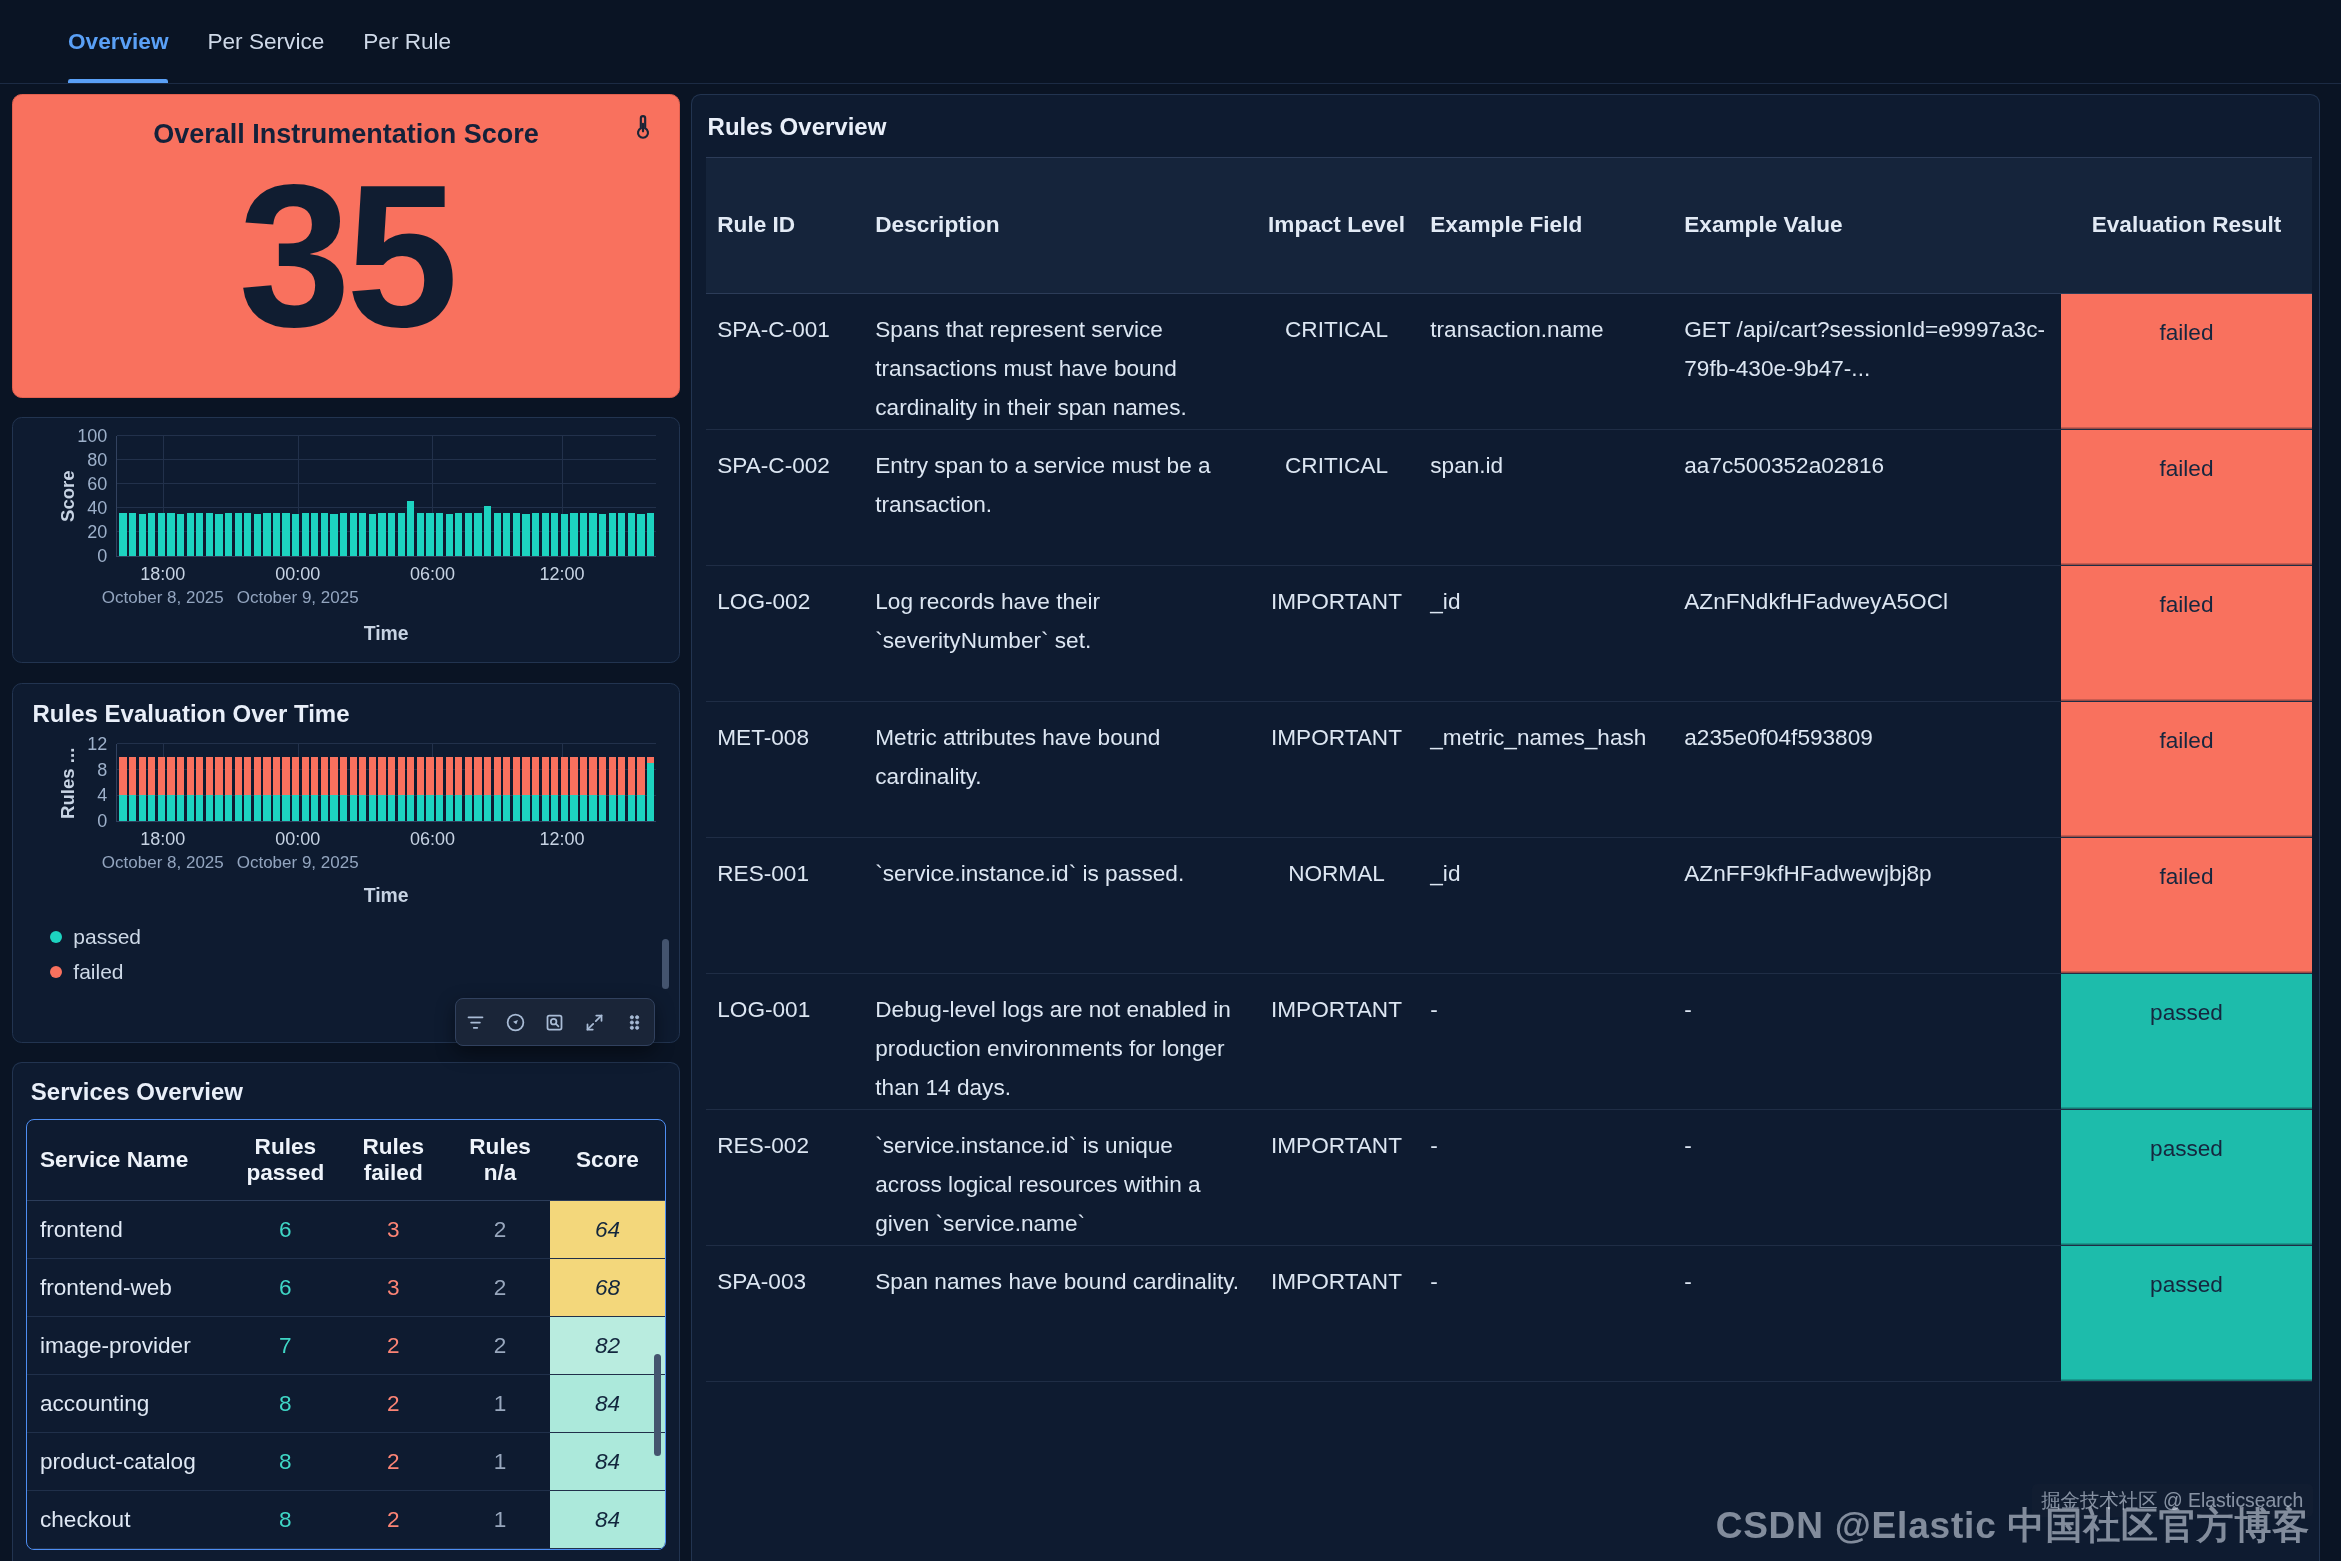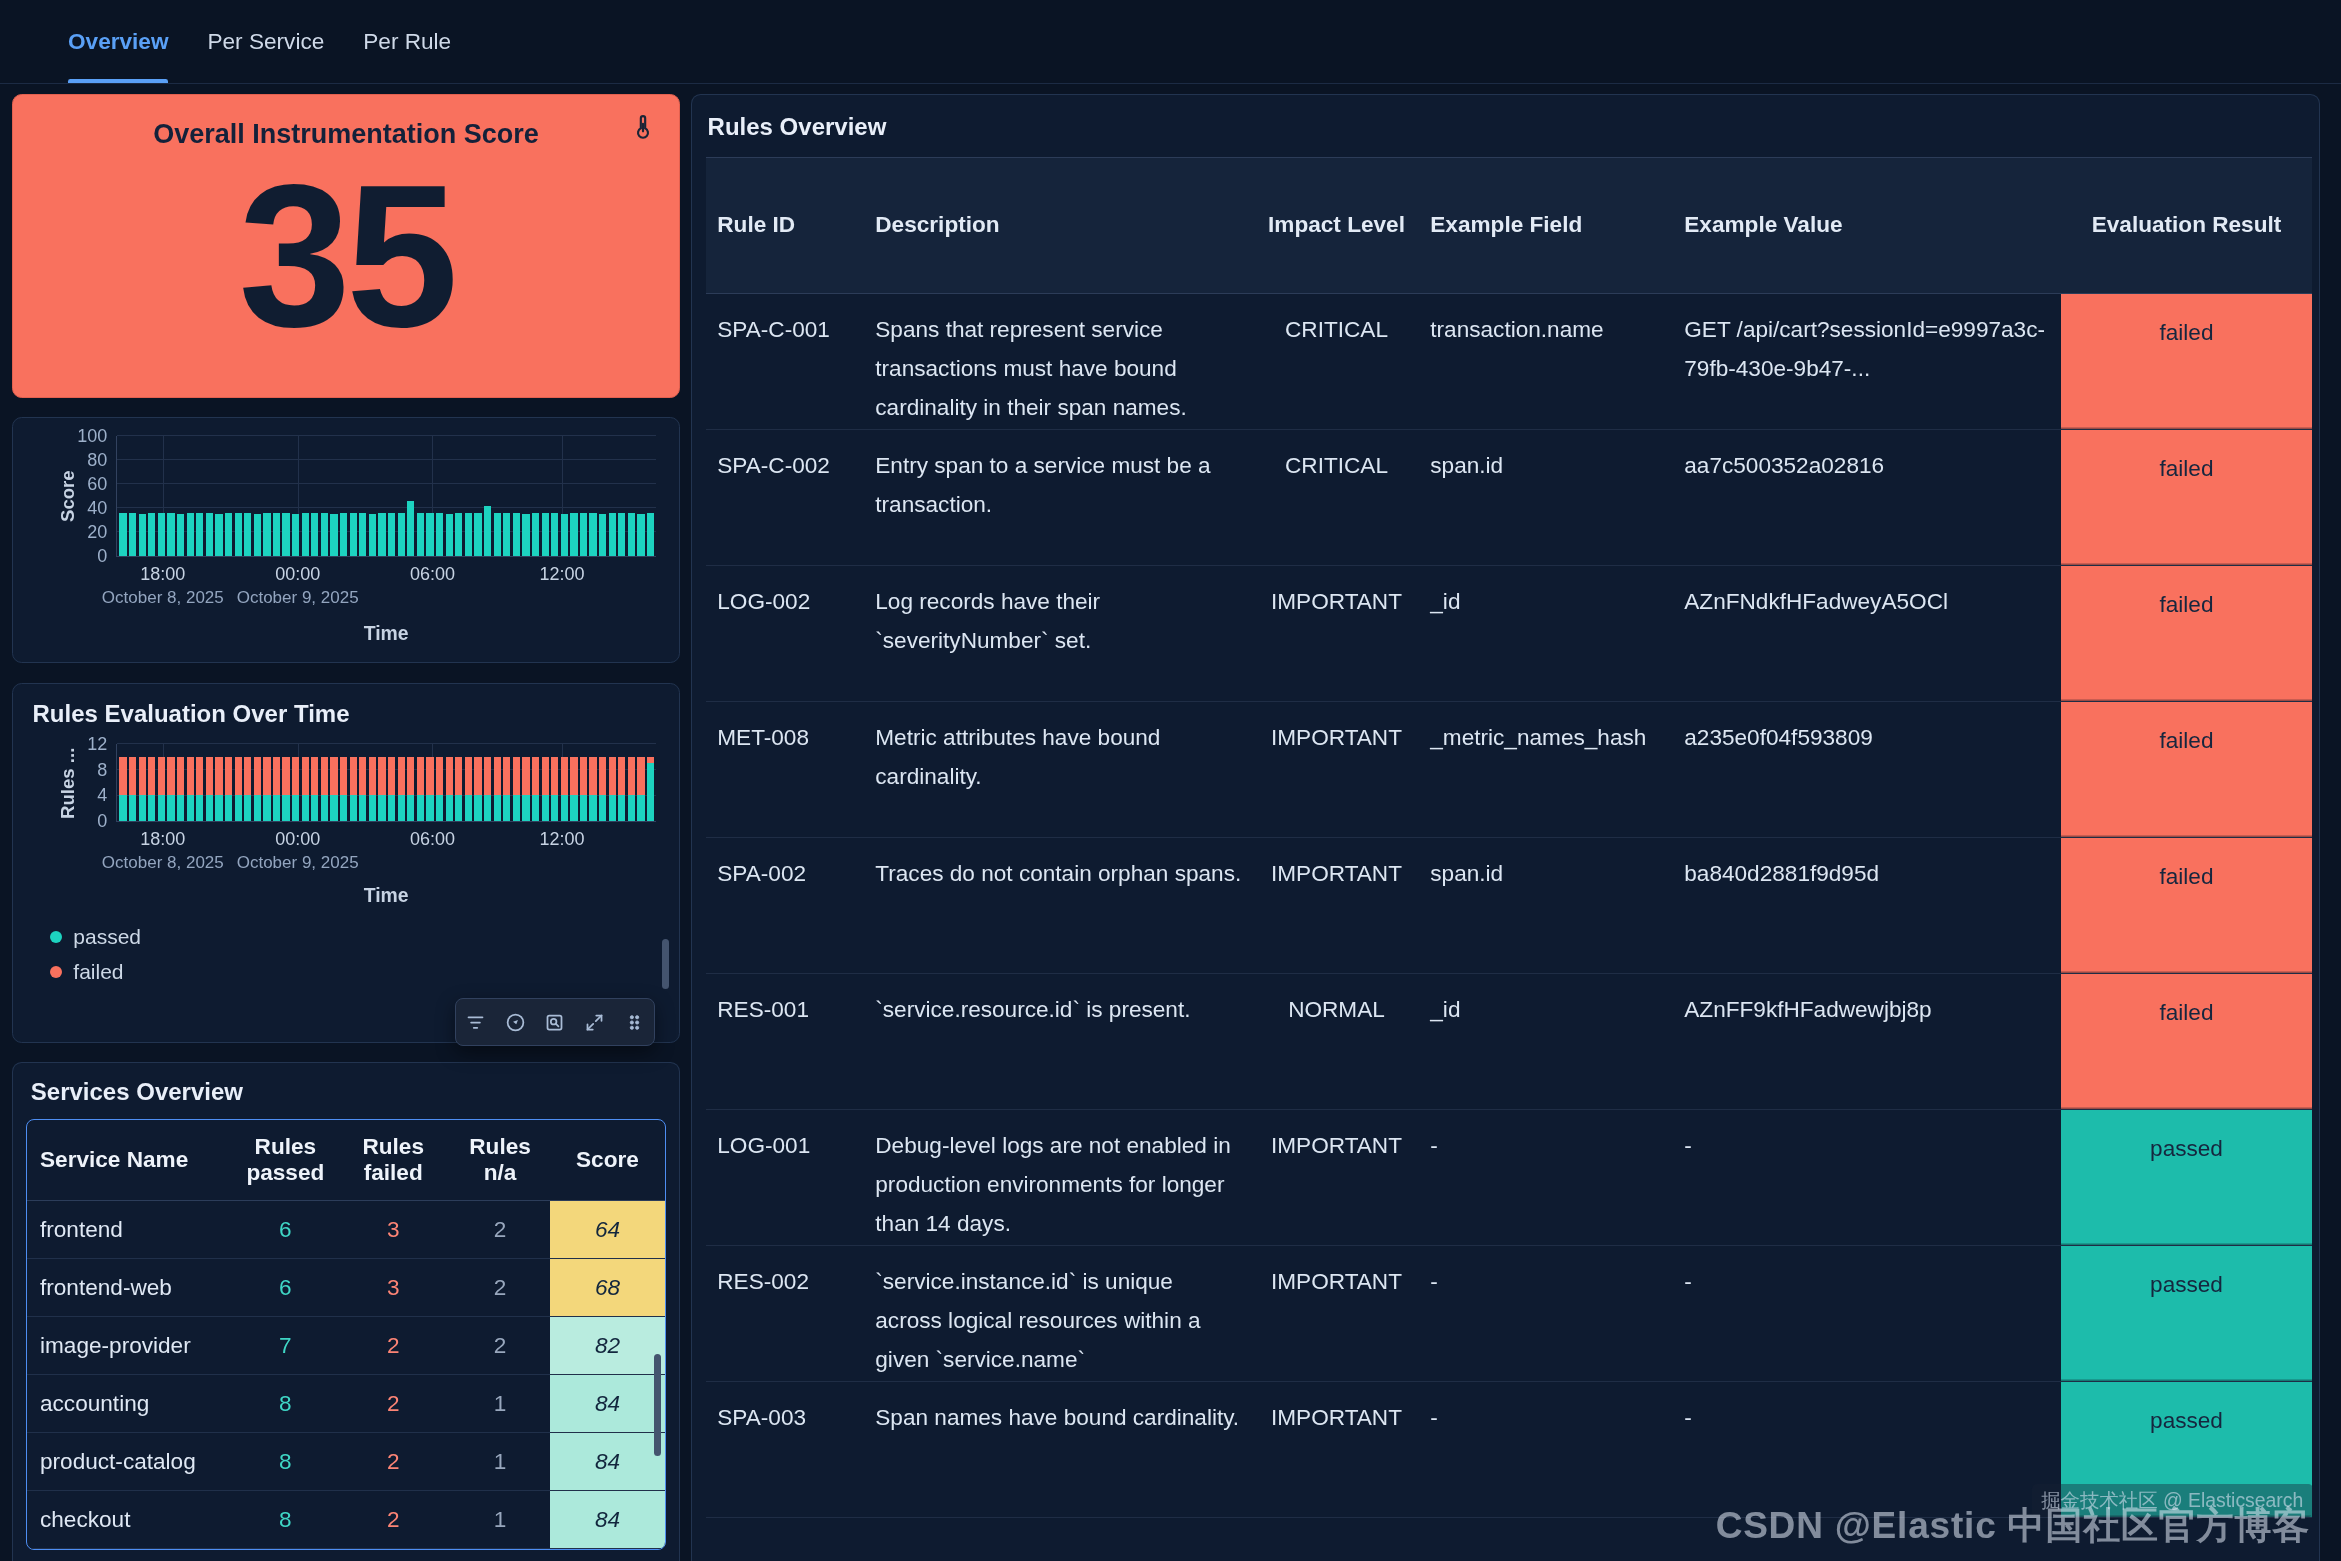--- a/index.html
+++ b/index.html
@@ -659,32 +659,22 @@
               <td>MET-008</td>
               <td>Metric attributes have bound cardinality.</td>
               <td class="center impact-important">IMPORTANT</td>
               <td>_metric_names_hash</td>
               <td>a235e0f04f593809</td>
               <td class="result-cell">
                 <div class="result-fill fill-failed">failed</div>
               </td>
             </tr>
             <tr>
-              <td>SPA-002</td>
-              <td>Traces do not contain orphan spans.</td>
-              <td class="center impact-important">IMPORTANT</td>
-              <td>span.id</td>
-              <td>ba840d2881f9d95d</td>
-              <td class="result-cell">
-                <div class="result-fill fill-failed">failed</div>
-              </td>
-            </tr>
-            <tr>
               <td>RES-001</td>
-              <td>`service.resource.id` is present.</td>
+              <td>`service.instance.id` is passed.</td>
               <td class="center impact-normal">NORMAL</td>
               <td>_id</td>
               <td>AZnFF9kfHFadwewjbj8p</td>
               <td class="result-cell">
                 <div class="result-fill fill-failed">failed</div>
               </td>
             </tr>
             <tr>
               <td>LOG-001</td>
               <td>Debug-level logs are not enabled in production environments for longer than 14 days.</td>

